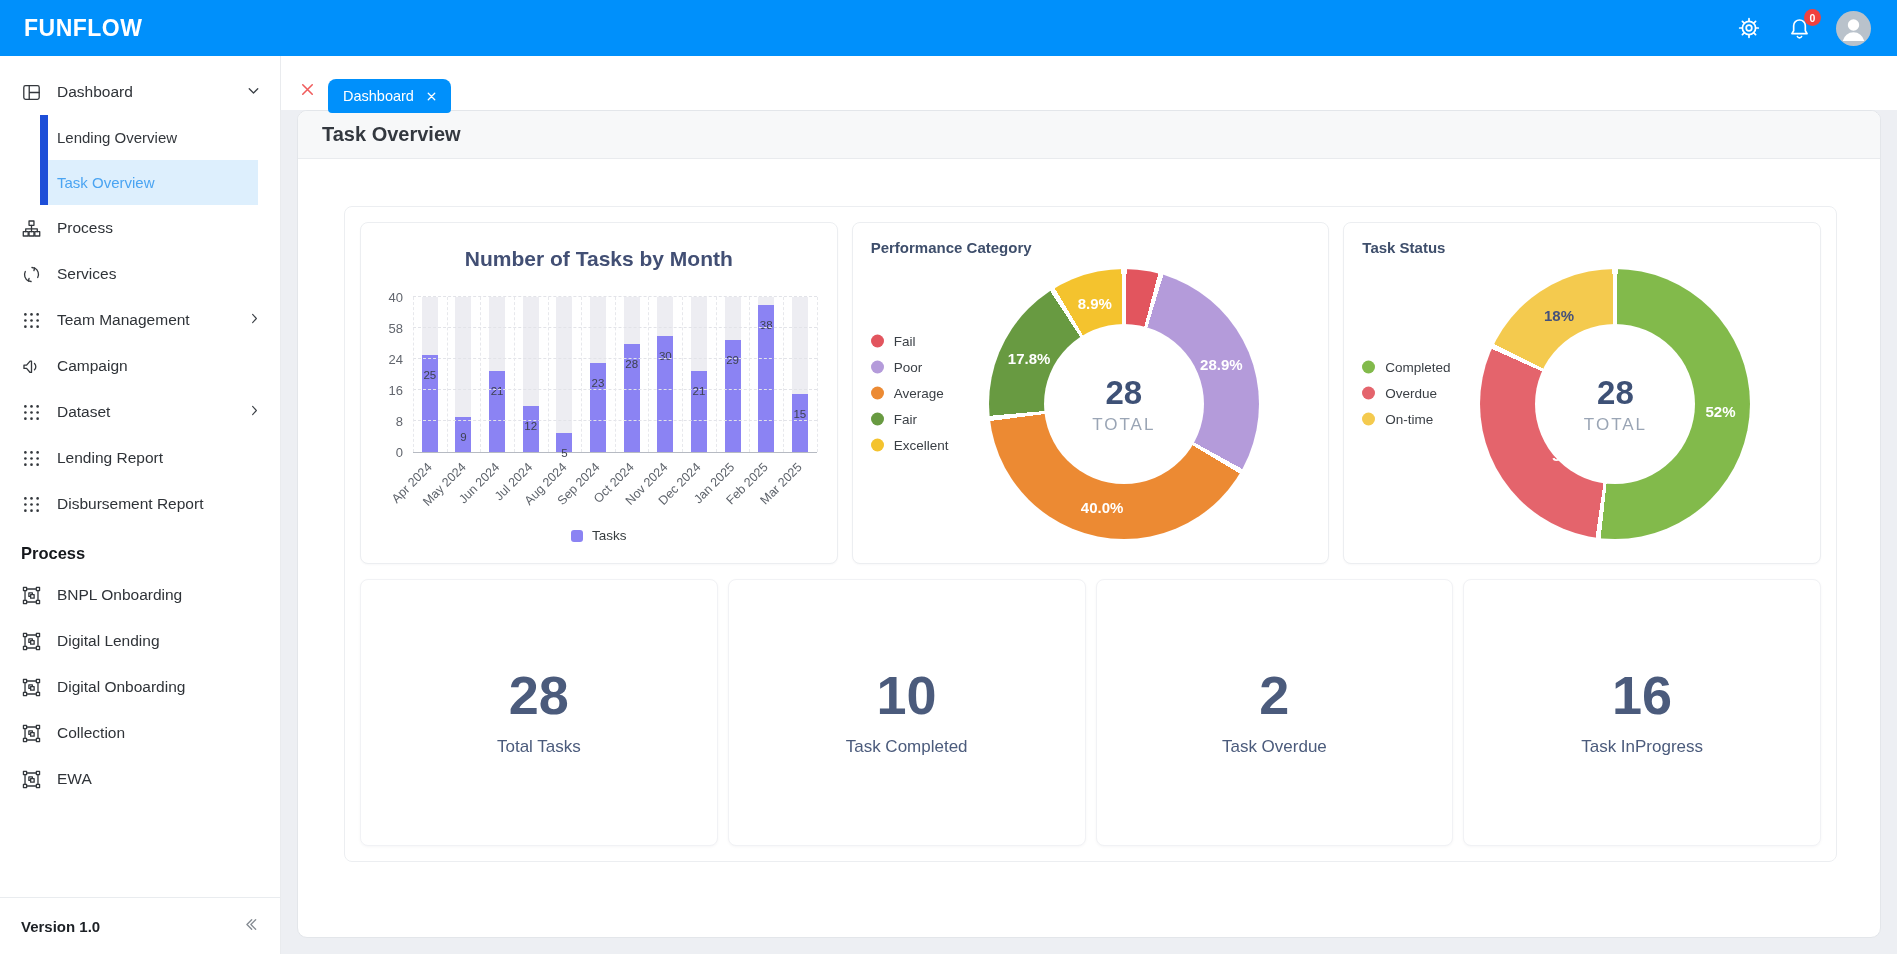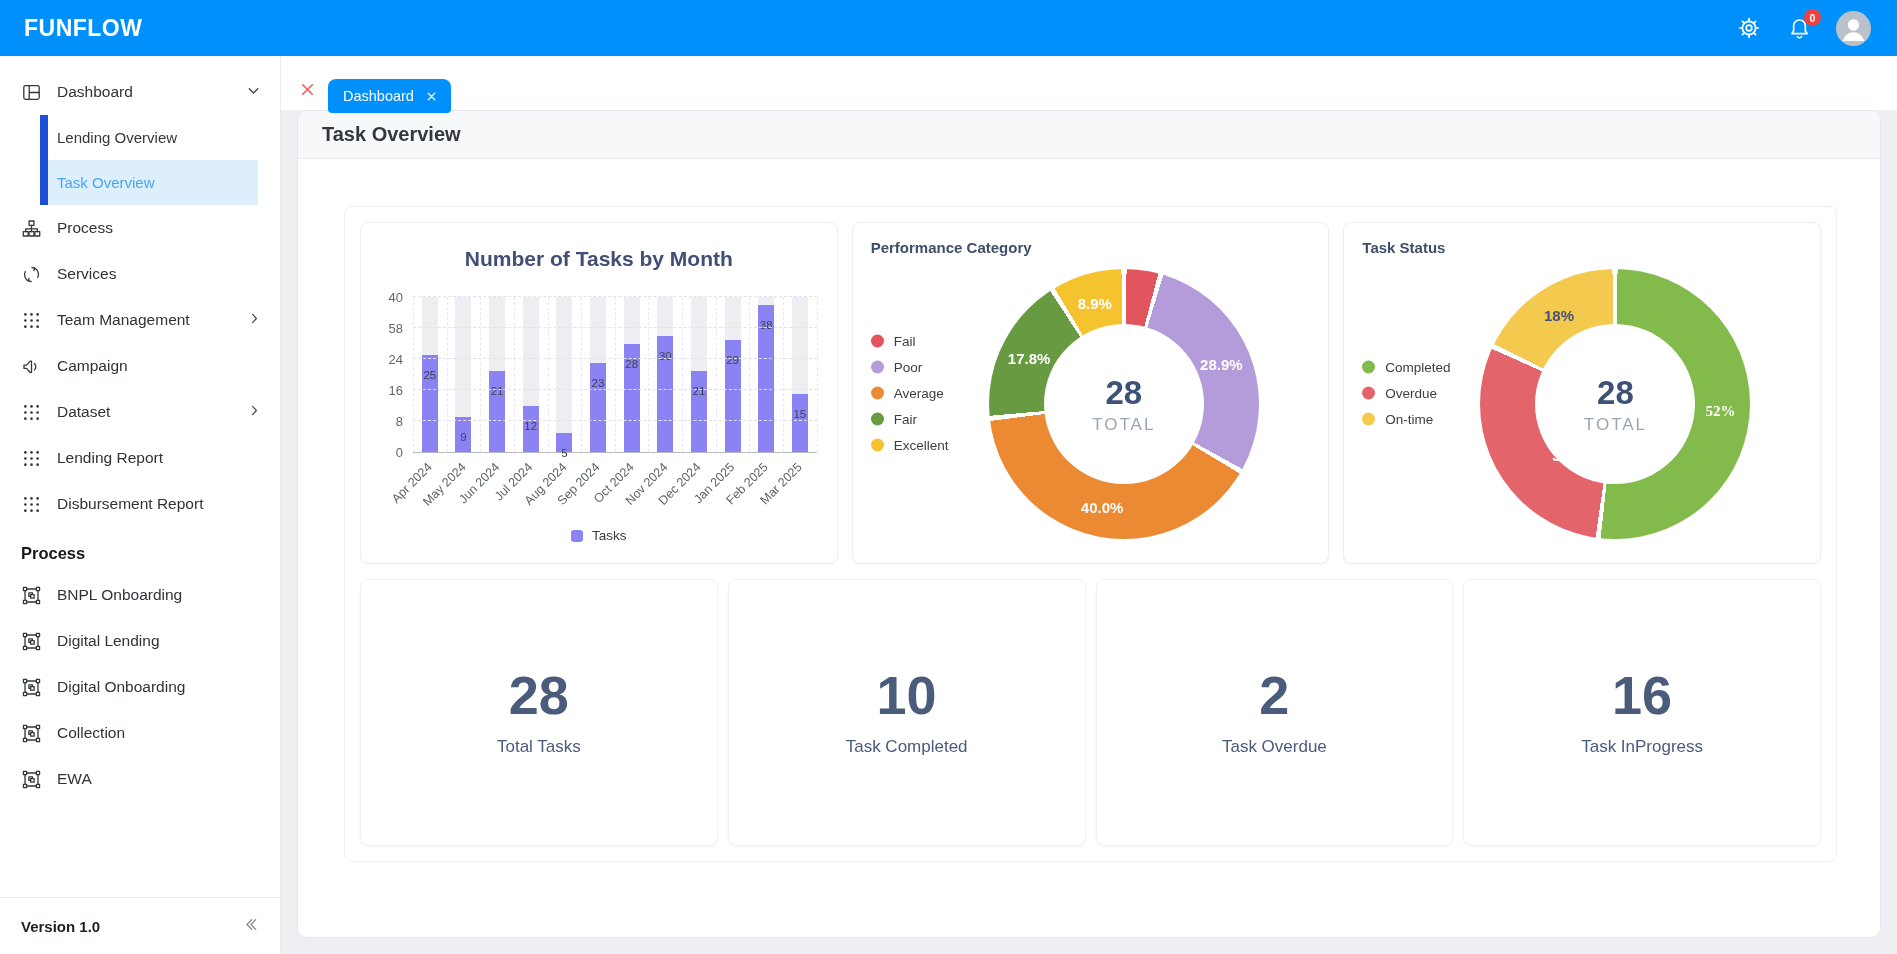--- a/index.html
+++ b/index.html
@@ -524,21 +524,21 @@
                       <div class="legend-row">
                         <span class="legend-dot" style="background: rgb(228, 100, 108);"></span>
                         <span>Overdue</span>
                       </div>
                       <div class="legend-row">
                         <span class="legend-dot" style="background: rgb(244, 202, 78);"></span>
                         <span>On-time</span>
                       </div>
                     </div>
                   <div class="donut" id="donut2" style="background: conic-gradient(rgb(255, 255, 255) 0deg, rgb(255, 255, 255) 1.1deg, rgb(130, 186, 75) 1.1deg, rgb(130, 186, 75) 186.1deg, rgb(255, 255, 255) 186.1deg, rgb(255, 255, 255) 187.2deg, rgb(255, 255, 255) 187.2deg, rgb(255, 255, 255) 188.3deg, rgb(228, 100, 108) 188.3deg, rgb(228, 100, 108) 294.1deg, rgb(255, 255, 255) 294.1deg, rgb(255, 255, 255) 295.2deg, rgb(255, 255, 255) 295.2deg, rgb(255, 255, 255) 296.3deg, rgb(244, 202, 78) 296.3deg, rgb(244, 202, 78) 358.9deg, rgb(255, 255, 255) 358.9deg, rgb(255, 255, 255) 360deg);">
-                      <div class="slice-label" style="left: 88.923%; top: 52.4488%; color: rgb(255, 255, 255); font-family: Liberation Serif, serif;">52%</div>
+                      <div class="slice-label" style="left: 88.923%; top: 52.4488%; color: rgb(255, 255, 255);">52%</div>
                       <div class="slice-label" style="left: 15.824%; top: 68.7884%; color: rgb(255, 255, 255); margin-left: 44px;">30%</div>
                       <div class="slice-label" style="left: 29.1028%; top: 17.0712%; color: rgb(68, 81, 124);">18%</div>
                       <div class="donut-hole">
                         <div class="center-num">28</div>
                         <div class="center-sub">TOTAL</div>
                       </div>
                     </div>
                 </div>
               </div>
 

